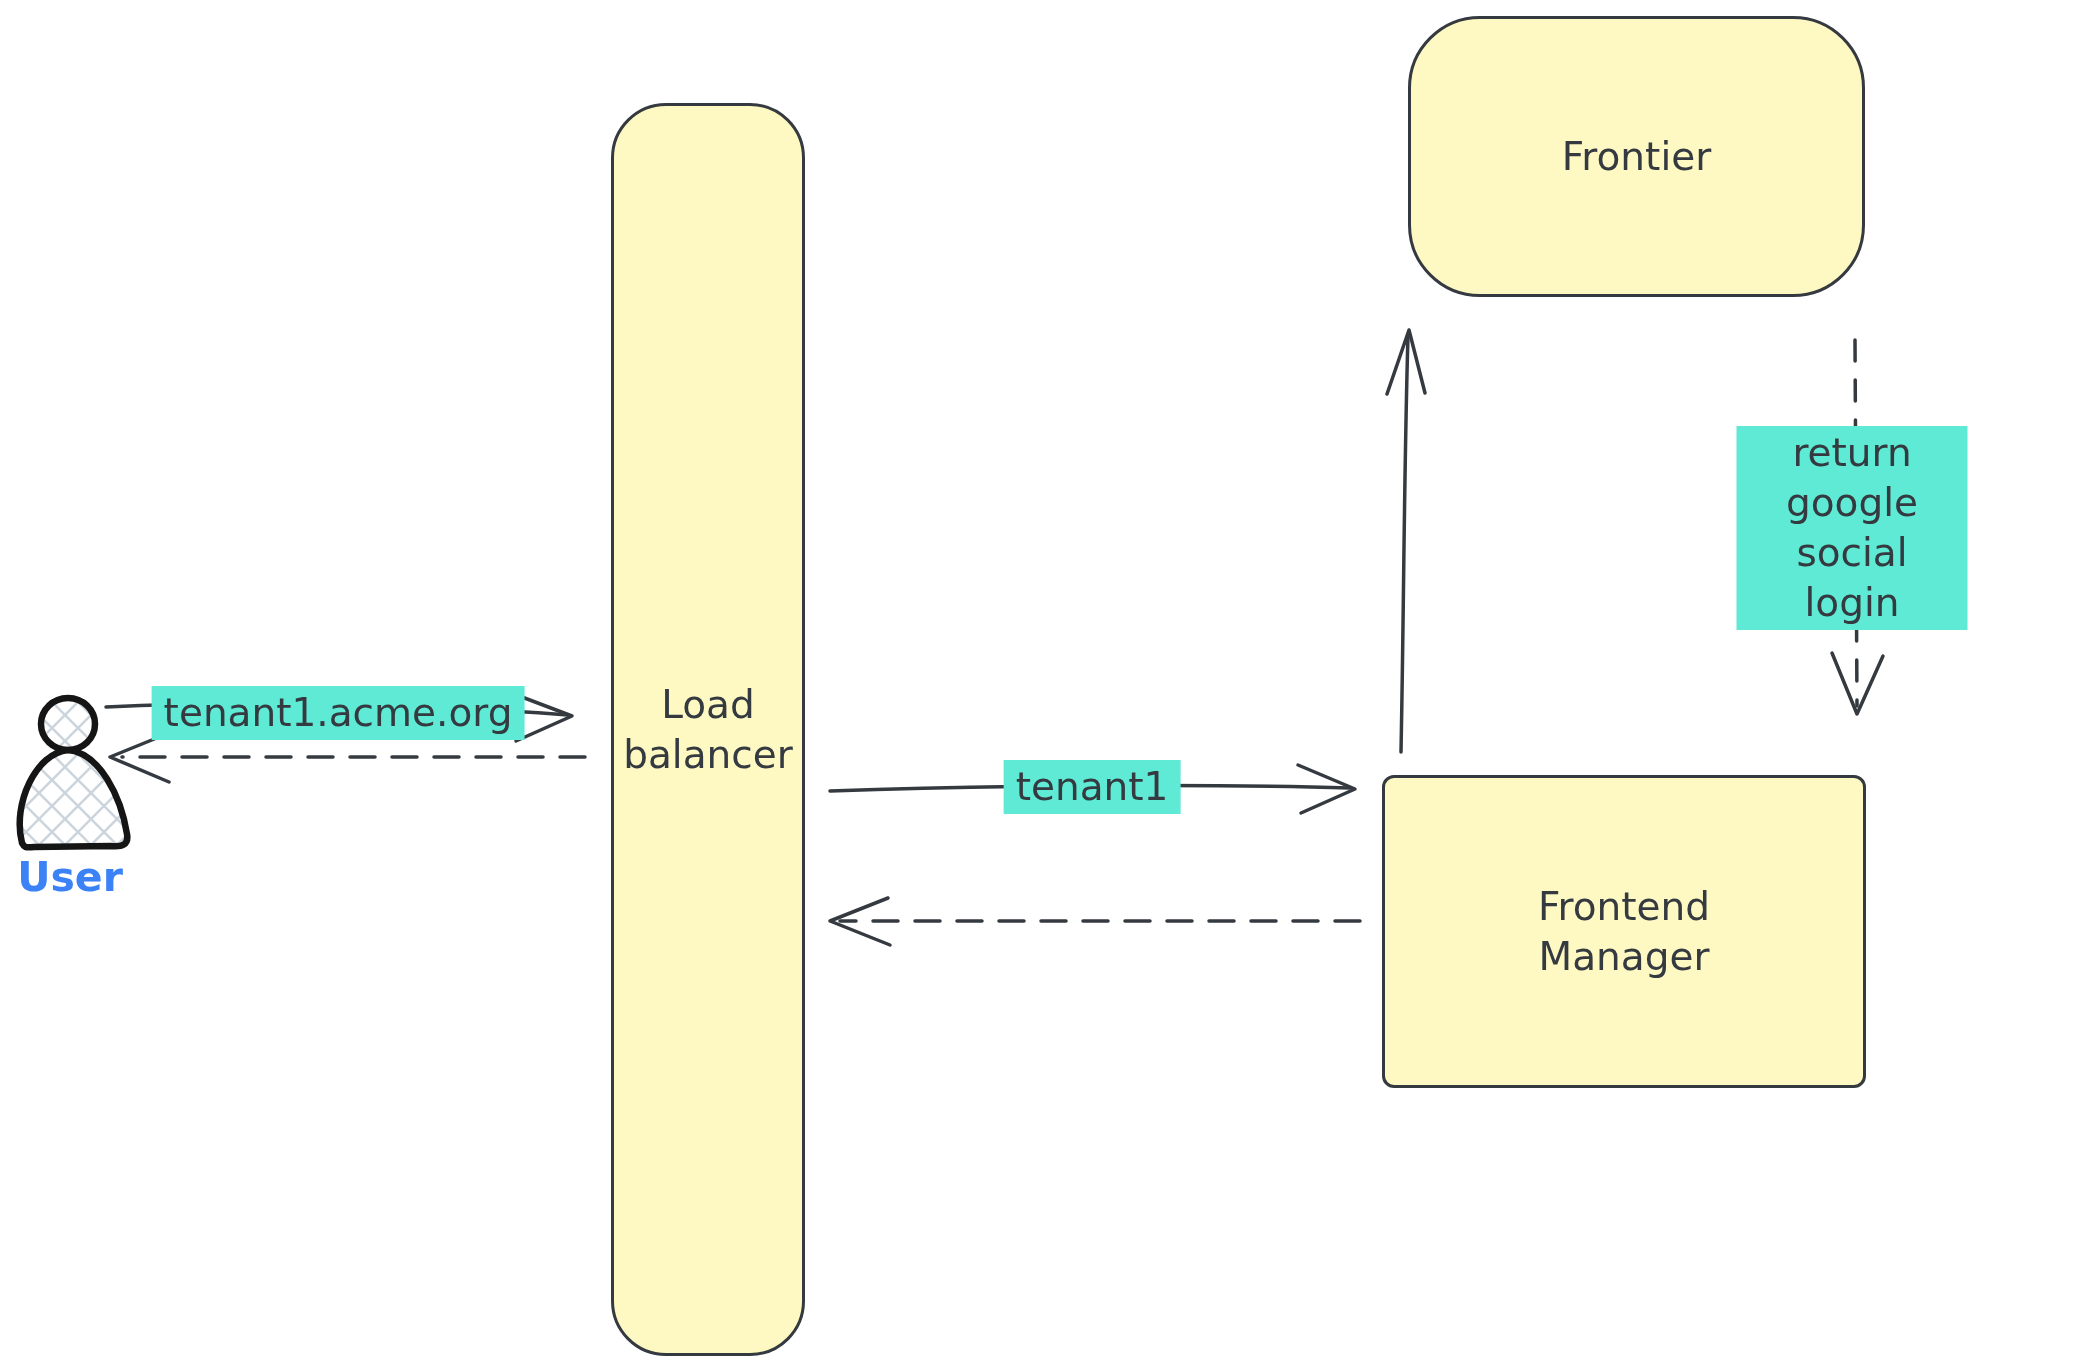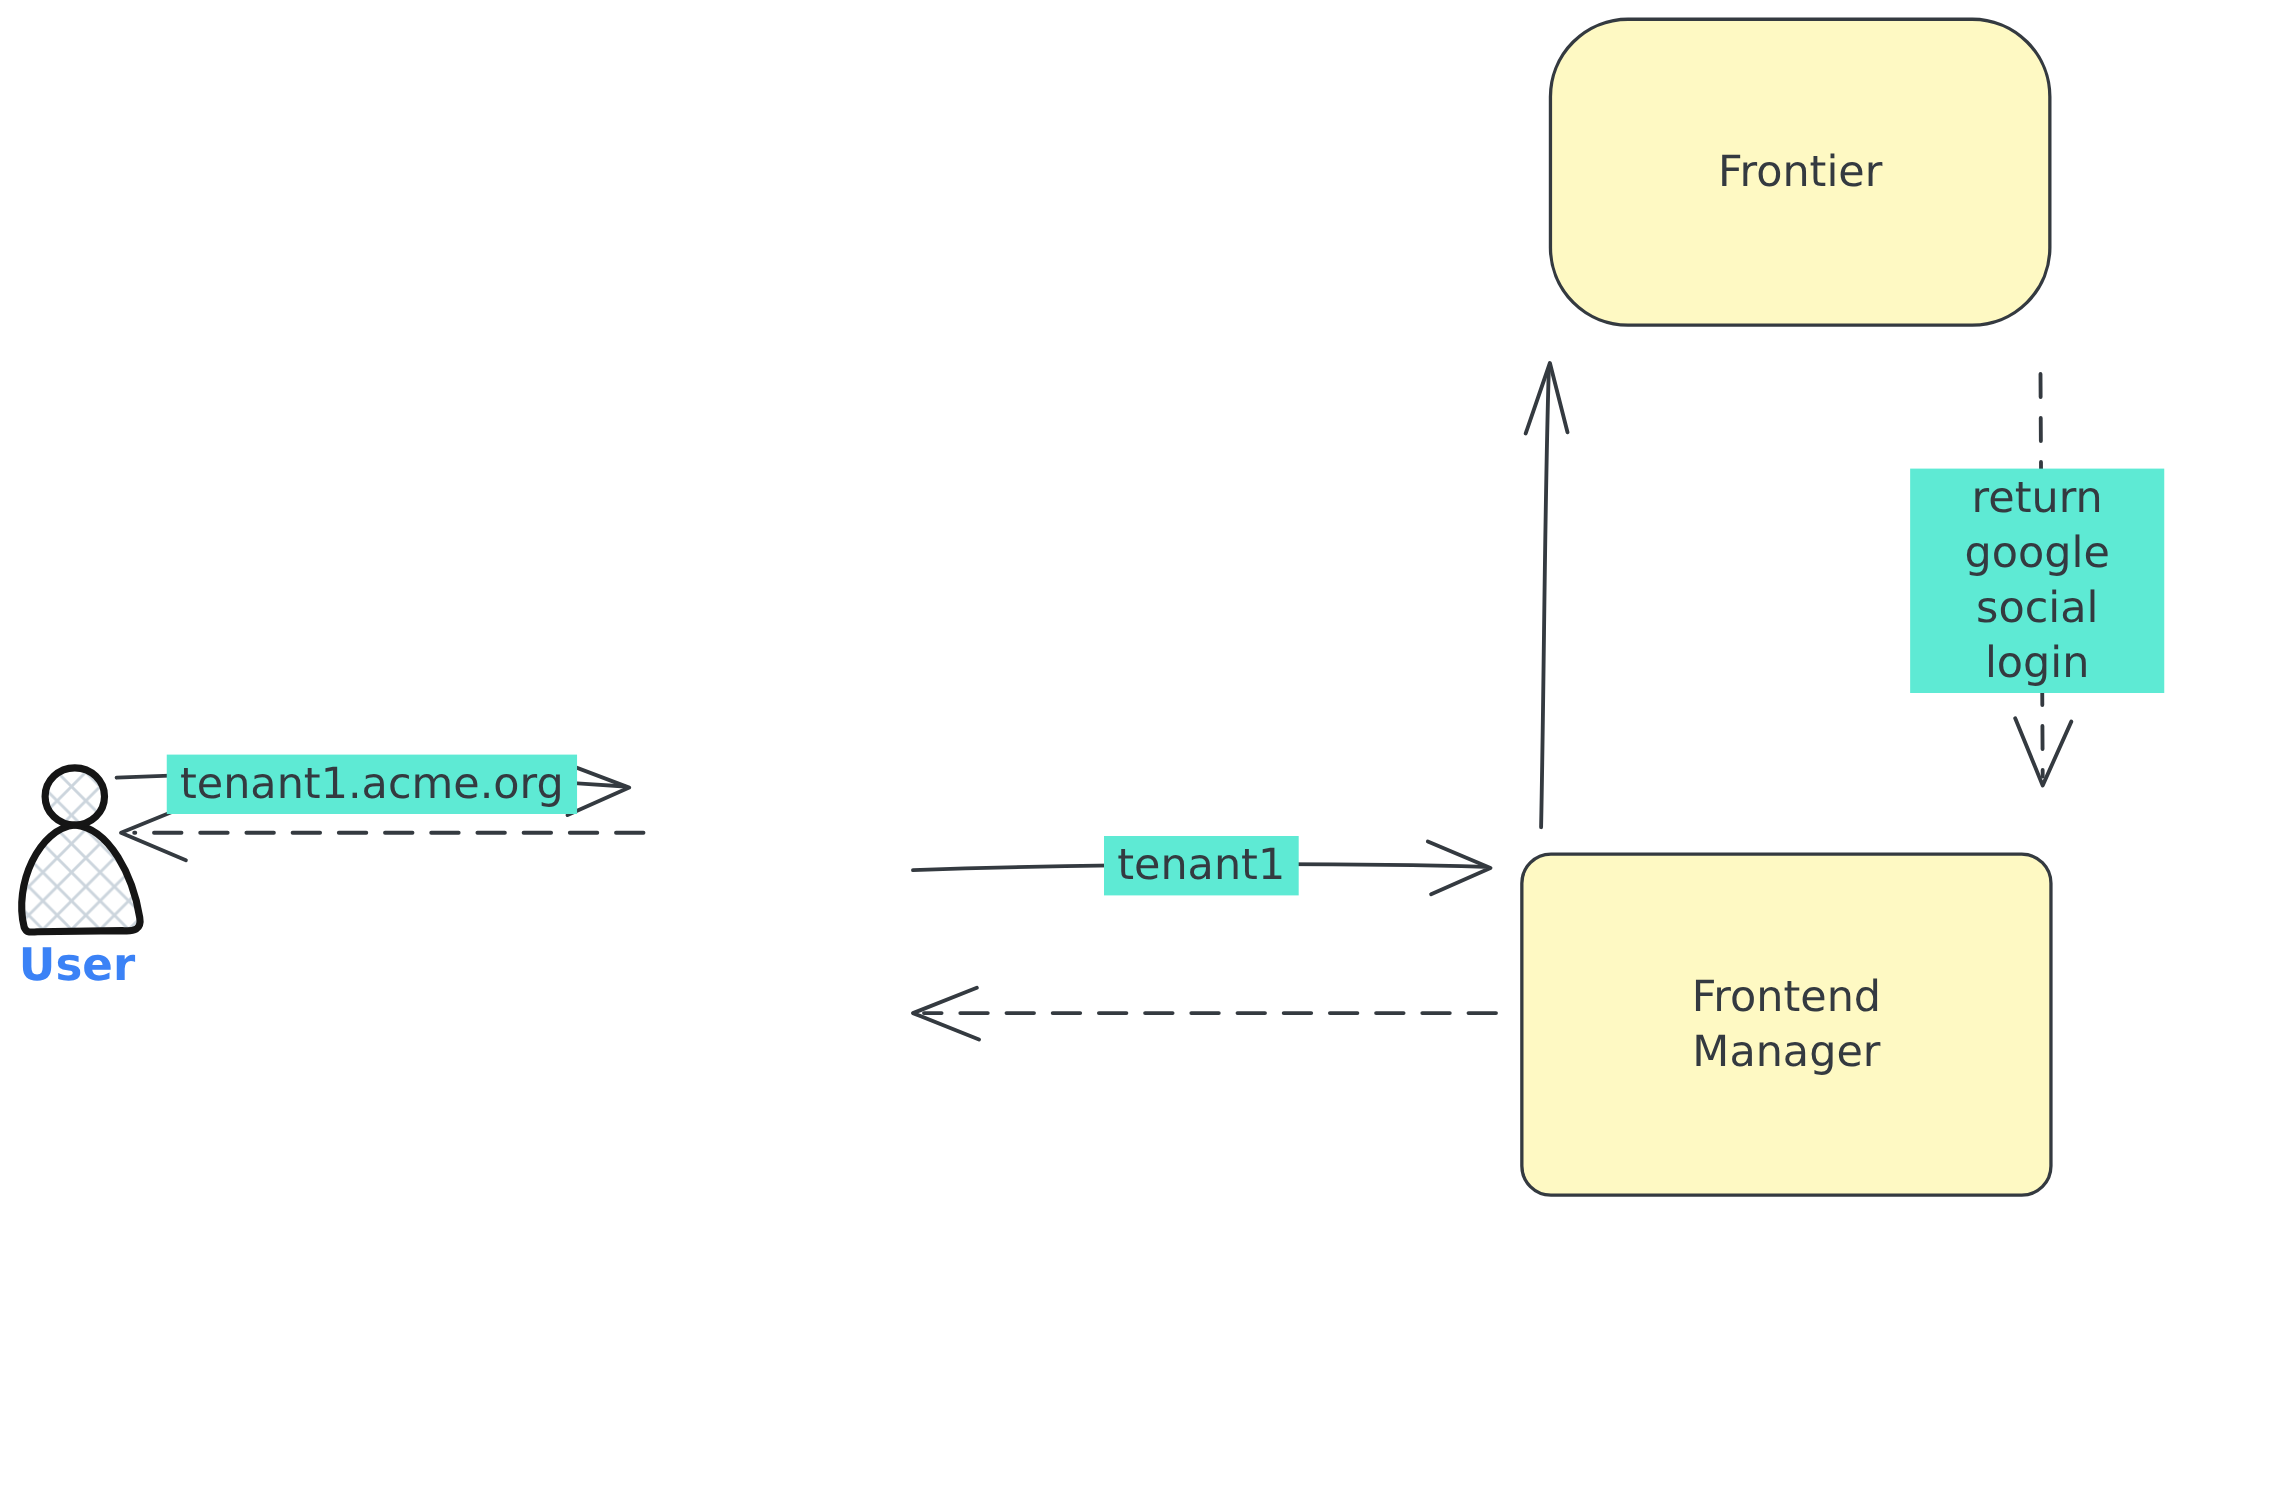--- a/index.html
+++ b/index.html
@@ -32,21 +32,21 @@
     border-radius: 55px;
   }
   #node-frontier {
     left: 1408px; top: 16px;
     width: 457px; height: 281px;
     border-radius: 72px;
   }
   #node-frontend-manager {
     left: 1382px; top: 775px;
     width: 484px; height: 313px;
-    border-radius: 28px;
+    border-radius: 12px;
   }
   .node-label {
     font-size: 39px;
     line-height: 50px;
     text-align: center;
     white-space: pre-line;
     color: #343a40;
   }
   
   #strokes {
@@ -81,20 +81,24 @@
     font-weight: bold;
     color: #3b82f6;
     white-space: nowrap;
   }
 </style>
 </head>
 <body>
 
 <div id="canvas">
 
+  <div class="node" id="node-load-balancer">
+    <div class="node-label">Load
+balancer</div>
+  </div>
 
   <div class="node" id="node-frontier">
     <div class="node-label">Frontier</div>
   </div>
 
   <div class="node" id="node-frontend-manager">
     <div class="node-label">Frontend
 Manager</div>
   </div>
 

